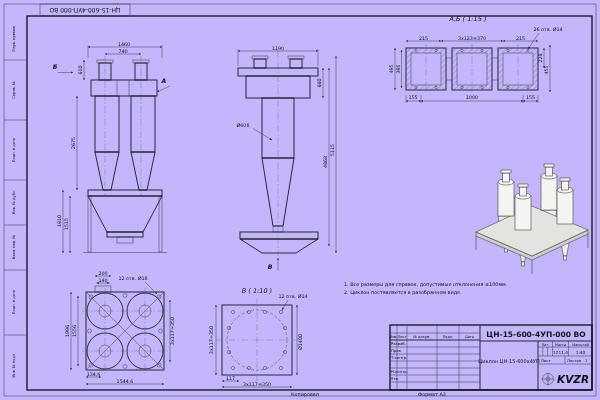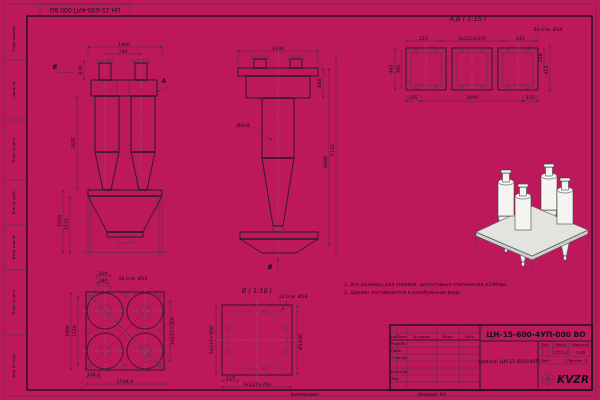--- a/index.html
+++ b/index.html
@@ -1,16 +1,16 @@
 <!DOCTYPE html>
 <html><head>
 <meta charset="utf-8">
 <style>
   html,body{margin:0;padding:0;background:#9a9a9a;}
-  .sheet{width:600px;height:400px;background:#be185d;position:relative;overflow:hidden;}
+  .sheet{width:600px;height:400px;background:#c4b5fd;position:relative;overflow:hidden;}
   svg{display:block;}
   text{fill:#111;font-family:"DejaVu Sans",sans-serif;}
   .thin{stroke:#3a3a3a;stroke-width:.5;fill:none}
   .med{stroke:#1c1c1c;stroke-width:.9;fill:none}
   .thick{stroke:#111;stroke-width:1.3;fill:none}
   .dim{stroke:#333;stroke-width:.45;fill:none}
   .cl{stroke:#777;stroke-width:.4;fill:none;stroke-dasharray:7 2 1.5 2}
   .dash{stroke:#444;stroke-width:.5;fill:none;stroke-dasharray:3 2}
   .d{font-size:4.8px;text-anchor:middle}
   .lbl{font-size:6.2px;font-style:italic;text-anchor:middle;font-weight:bold}

